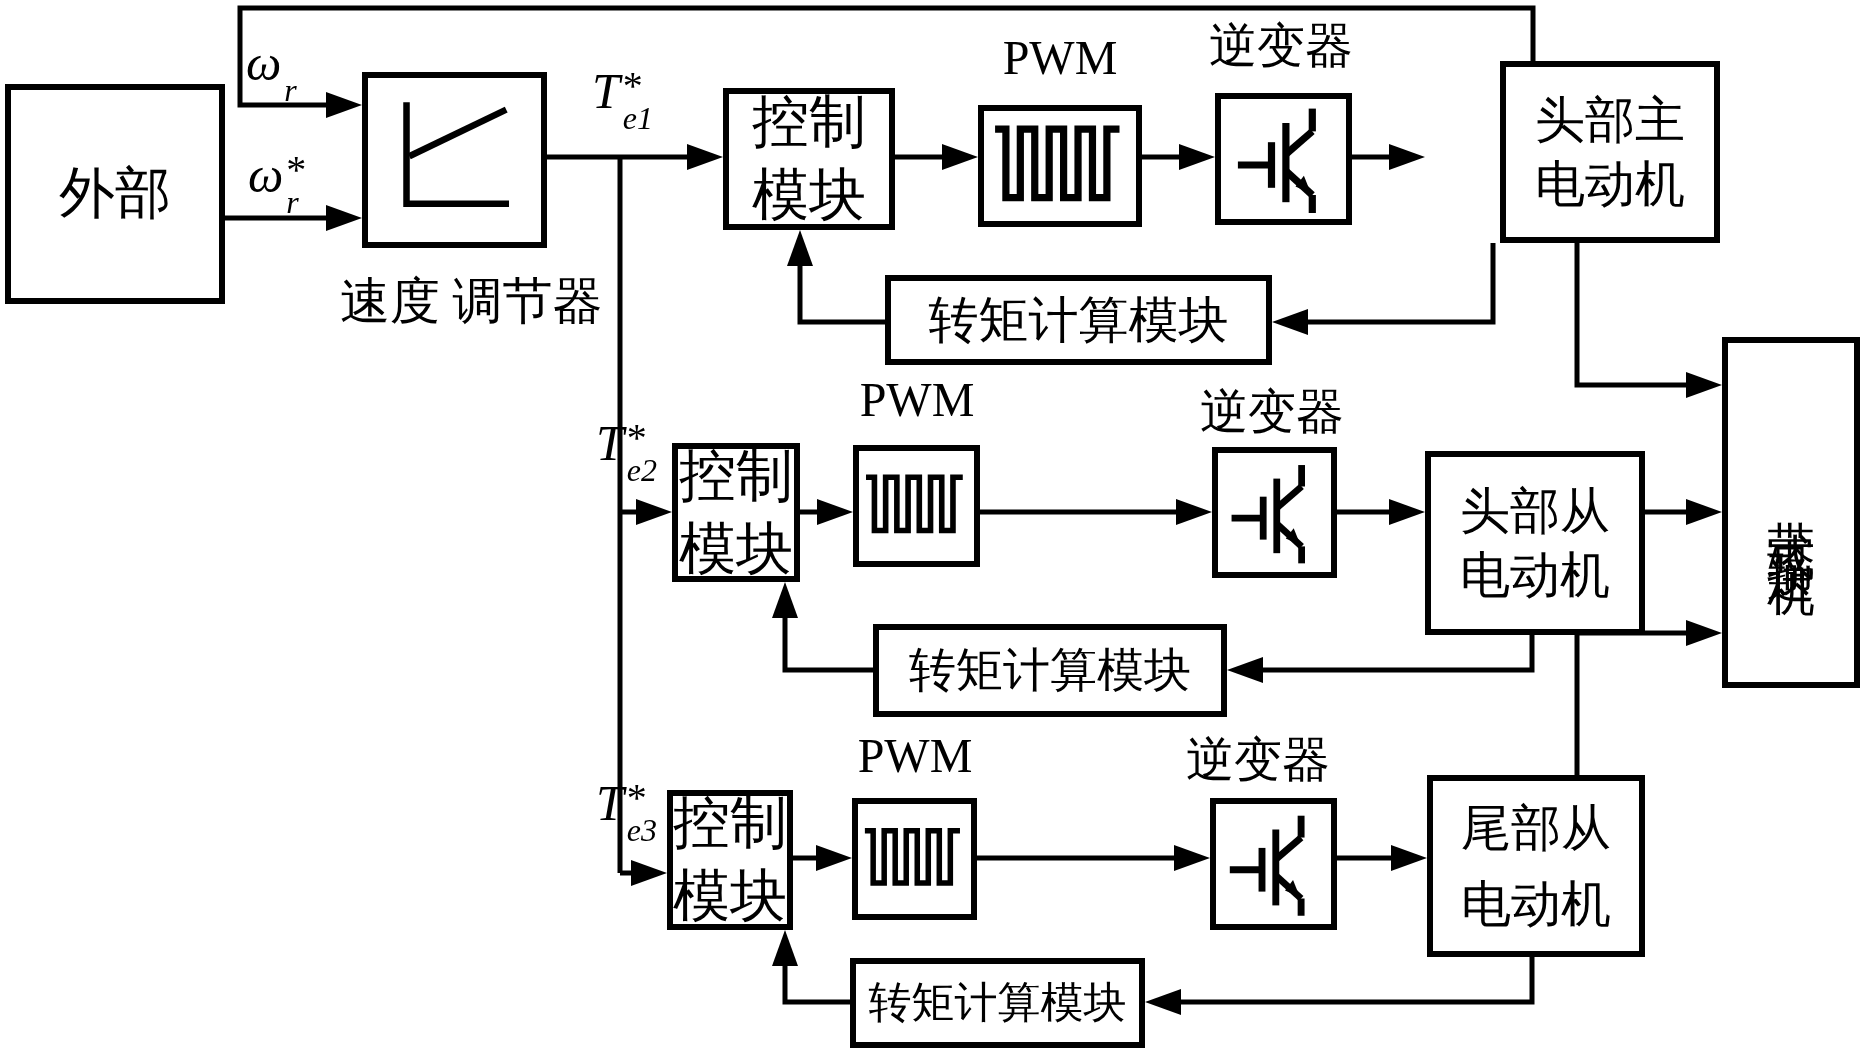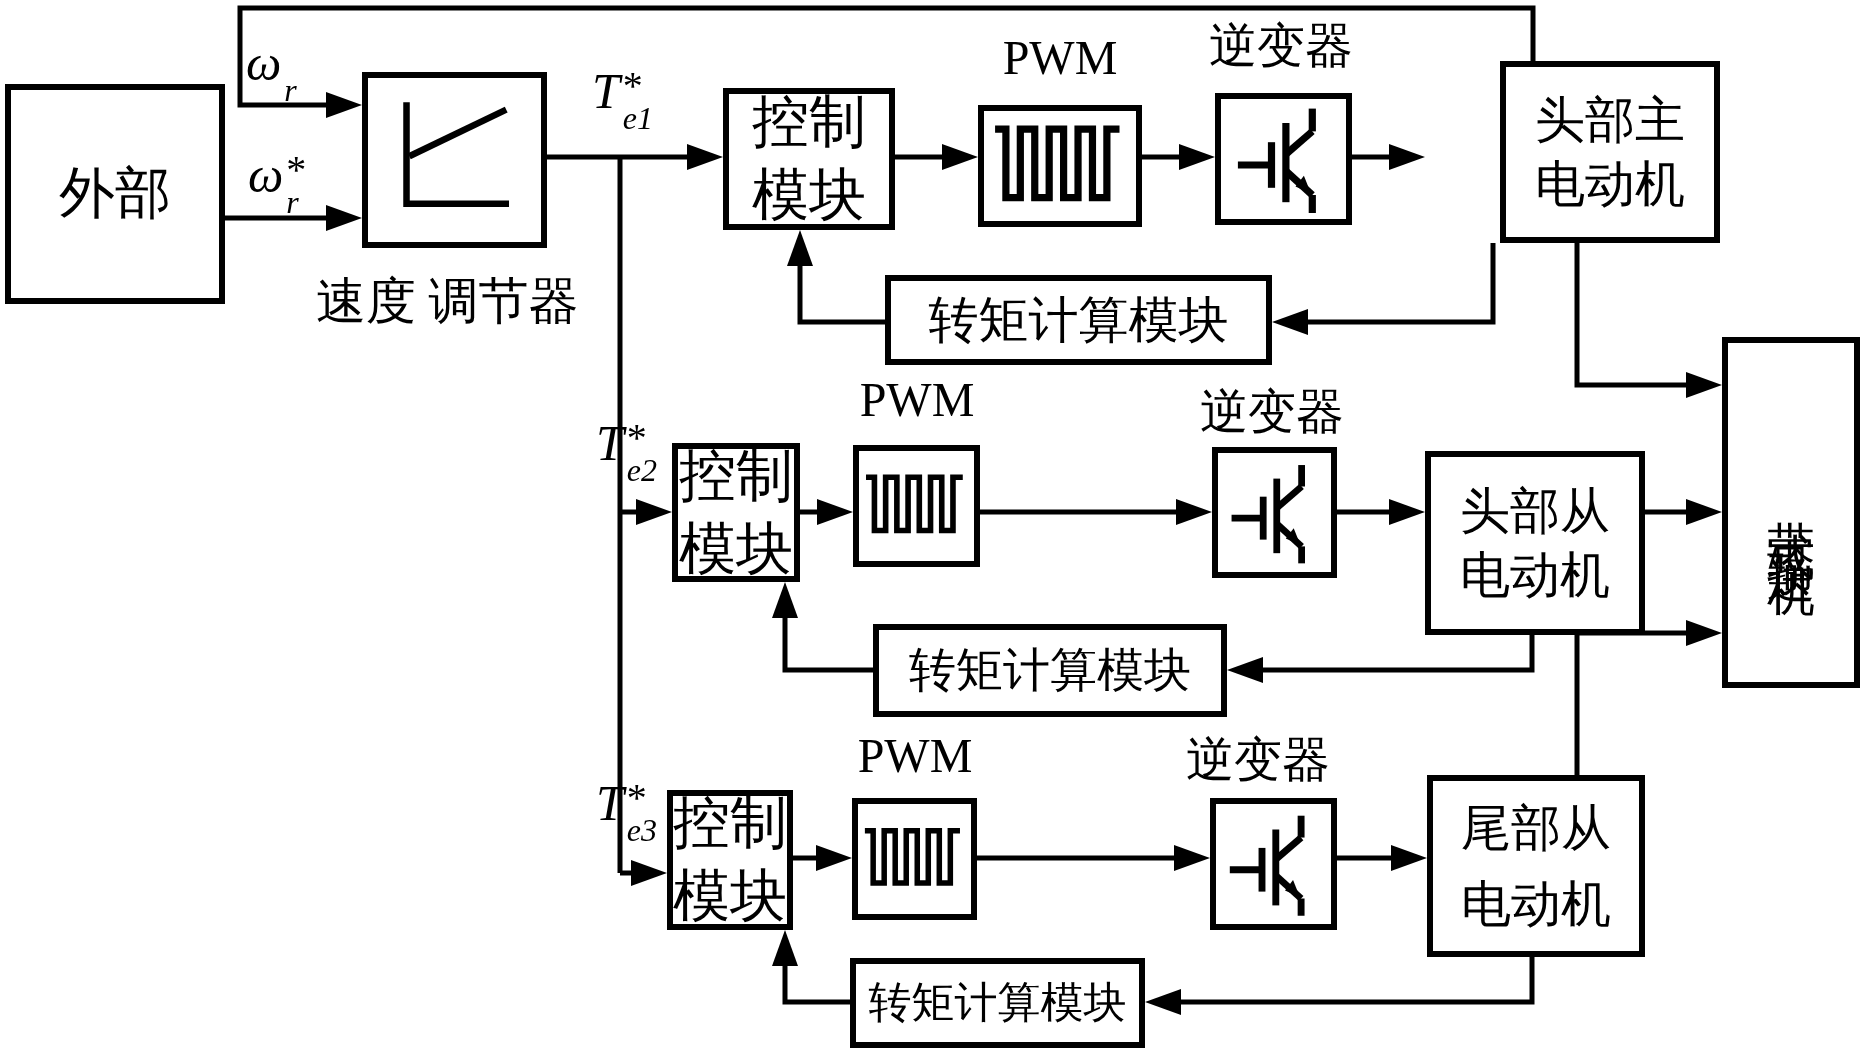--- a/index.html
+++ b/index.html
@@ -211,21 +211,21 @@
   </div>
 
   <div class="box" style="left:850px;top:958px;width:295px;height:90px;">
     <span class="ln tc3">转矩计算模块</span>
   </div>
 
   <div class="box" style="left:1722px;top:337px;width:138px;height:351px;">
     <span class="belt-label">带式输送机</span>
   </div>
 
-  <div class="free-label sudu-cap" style="left:316px;top:268px;width:220px;">
+  <div class="free-label sudu-cap" style="left:340px;top:268px;width:220px;">
     <span class="ln">速度</span>
     <span class="ln">调节器</span>
   </div>
 
   <div class="free-label pwm-cap" style="left:990px;top:30px;width:140px;text-align:center;">PWM</div>
   <div class="free-label pwm-cap" style="left:847px;top:372px;width:140px;text-align:center;">PWM</div>
   <div class="free-label pwm-cap" style="left:845px;top:728px;width:140px;text-align:center;">PWM</div>
 
   <div class="free-label inv-cap" style="left:1201px;top:14px;width:160px;text-align:center;">逆变器</div>
   <div class="free-label inv-cap" style="left:1192px;top:380px;width:160px;text-align:center;">逆变器</div>

